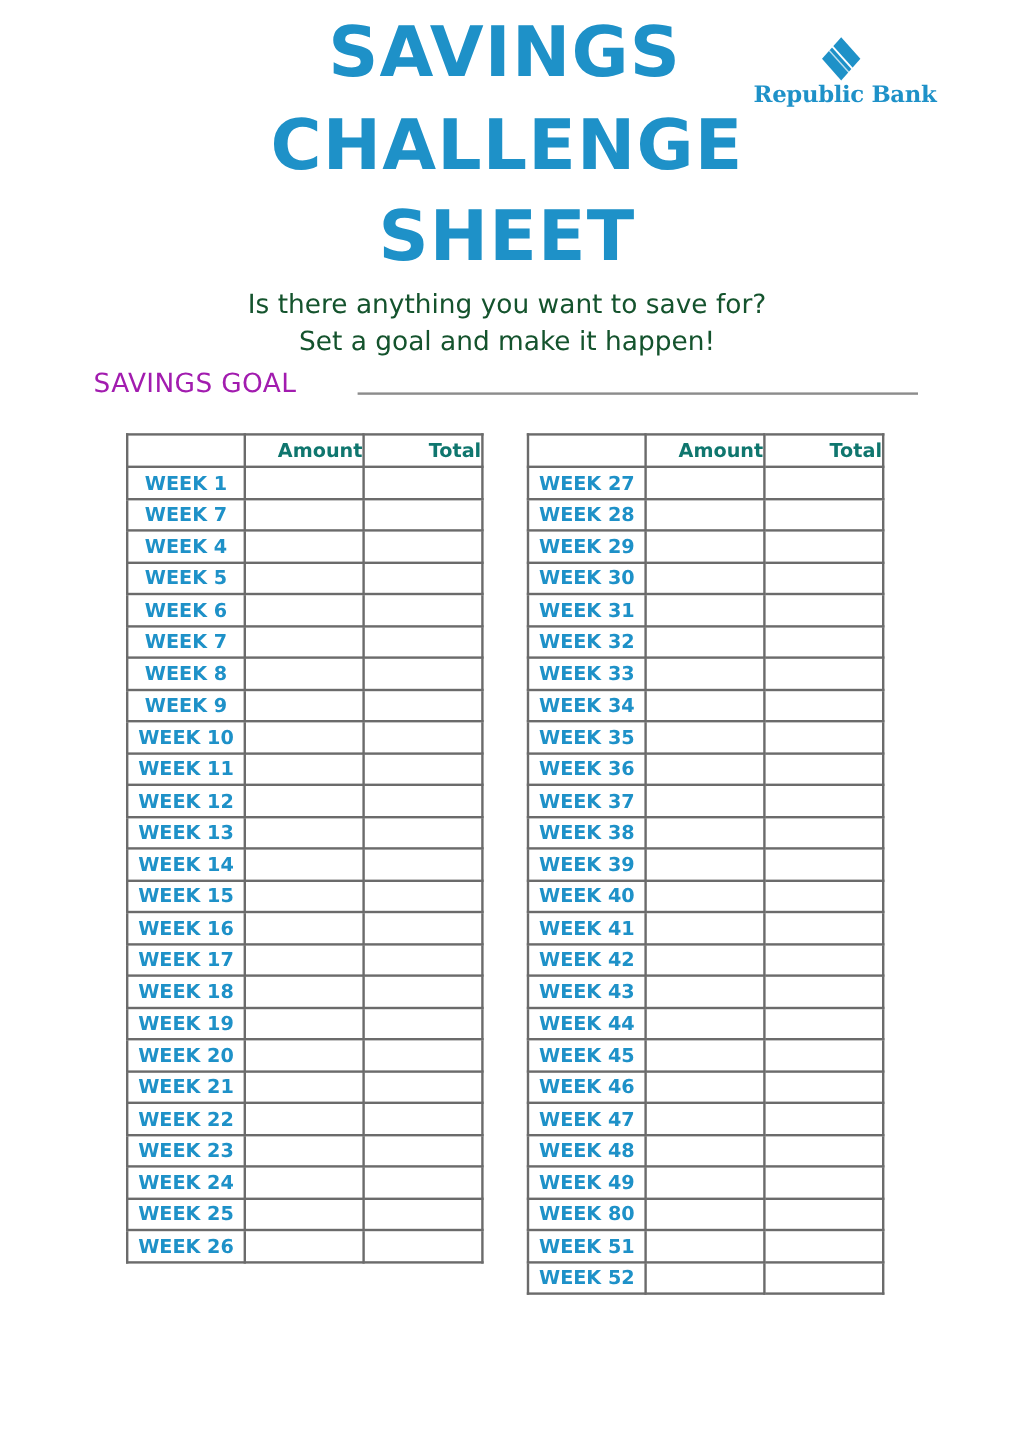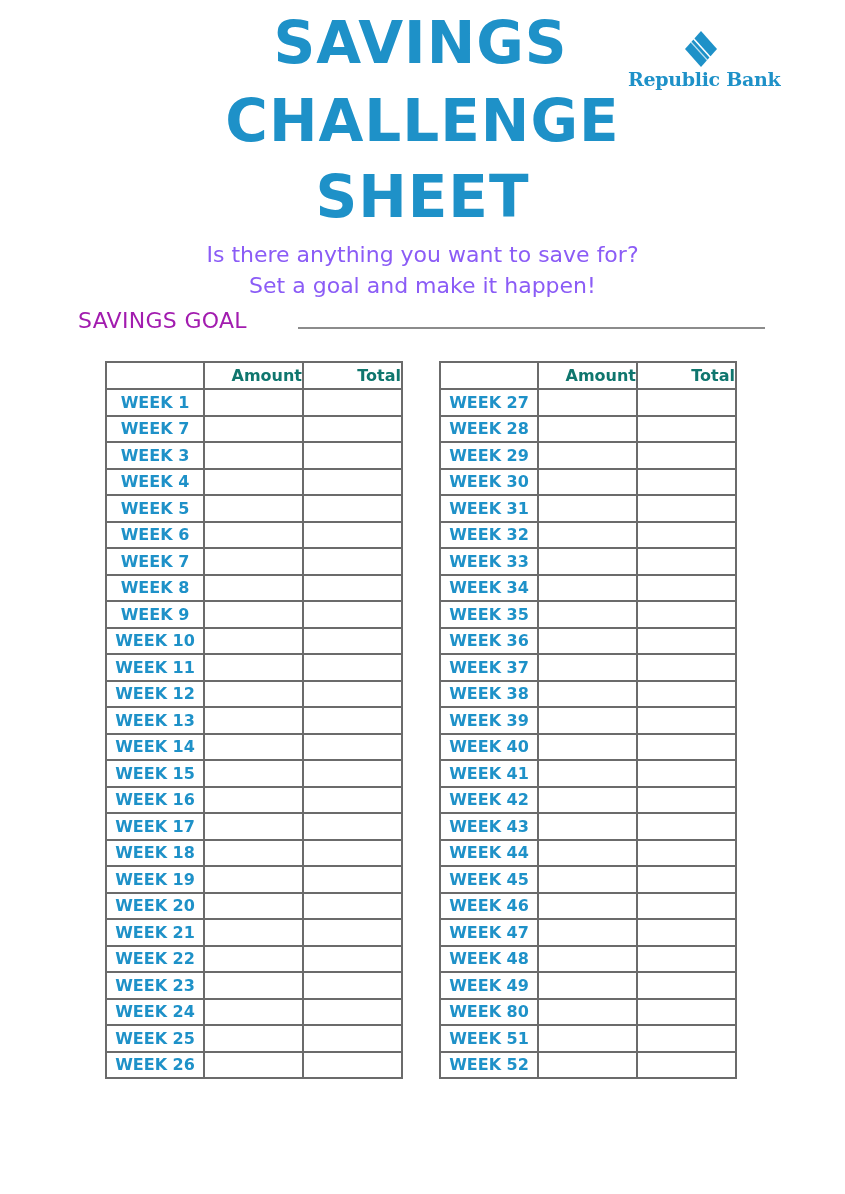--- a/index.html
+++ b/index.html
@@ -7,21 +7,21 @@
          font-family: "DejaVu Sans", "Liberation Sans", sans-serif; }
   .title { position: absolute; left: 0; width: 845px; text-align: center;
            color: #1e91c8; font-weight: bold; font-size: 58px; letter-spacing: 1px; line-height: 74px; }
   .t1 { top: 6px; left: -2px; }
   .t2 { top: 84px; left: 0px; }
   .t3 { top: 160px; left: 0px; }
   .logo { position: absolute; left: 622px; top: 30px; display: flex; align-items: center; flex-direction: column; }
   .logo svg { display: block; }
   .logo-text { font-family: "DejaVu Serif", "Liberation Serif", serif; font-weight: bold;
                color: #1e91c8; font-size: 19px; margin-left: 6px; letter-spacing: -0.3px; }
-  .sub { position: absolute; left: 0; width: 845px; text-align: center; color: #8b5cf6;
+  .sub { position: absolute; left: 0; width: 845px; text-align: center; color: #14532d;
          font-size: 22px; line-height: 30px; }
   .s1 { top: 240px; }
   .s2 { top: 271px; }
   .goal { position: absolute; left: 78px; top: 308px; color: #a21caf; font-size: 22px; font-weight: normal; letter-spacing: 0.3px; }
   .goal-line { position: absolute; left: 298px; top: 327px; width: 467px; height: 2px; background: #8c8c8c; border: none; }
   table.wk { position: absolute; top: 361px; border-collapse: collapse; }
   table.wk td { border: 2px solid #6b6b6b; height: 24.5px; padding: 0; }
   table.wk td.lab { width: 96px; text-align: center; color: #1e91c8; font-weight: bold; font-size: 16px; }
   table.wk td.hd { text-align: right; color: #0f766e; font-weight: bold; font-size: 16px; }
   table.wk td.c1 { width: 97px; }
@@ -63,25 +63,20 @@
         <td class="lab">WEEK 1</td>
         <td class="c1"></td>
         <td class="c2"></td>
       </tr>
       <tr>
         <td class="lab">WEEK 7</td>
         <td class="c1"></td>
         <td class="c2"></td>
       </tr>
       <tr>
-        <td class="lab">WEEK 3</td>
-        <td class="c1"></td>
-        <td class="c2"></td>
-      </tr>
-      <tr>
         <td class="lab">WEEK 4</td>
         <td class="c1"></td>
         <td class="c2"></td>
       </tr>
       <tr>
         <td class="lab">WEEK 5</td>
         <td class="c1"></td>
         <td class="c2"></td>
       </tr>
       <tr>

